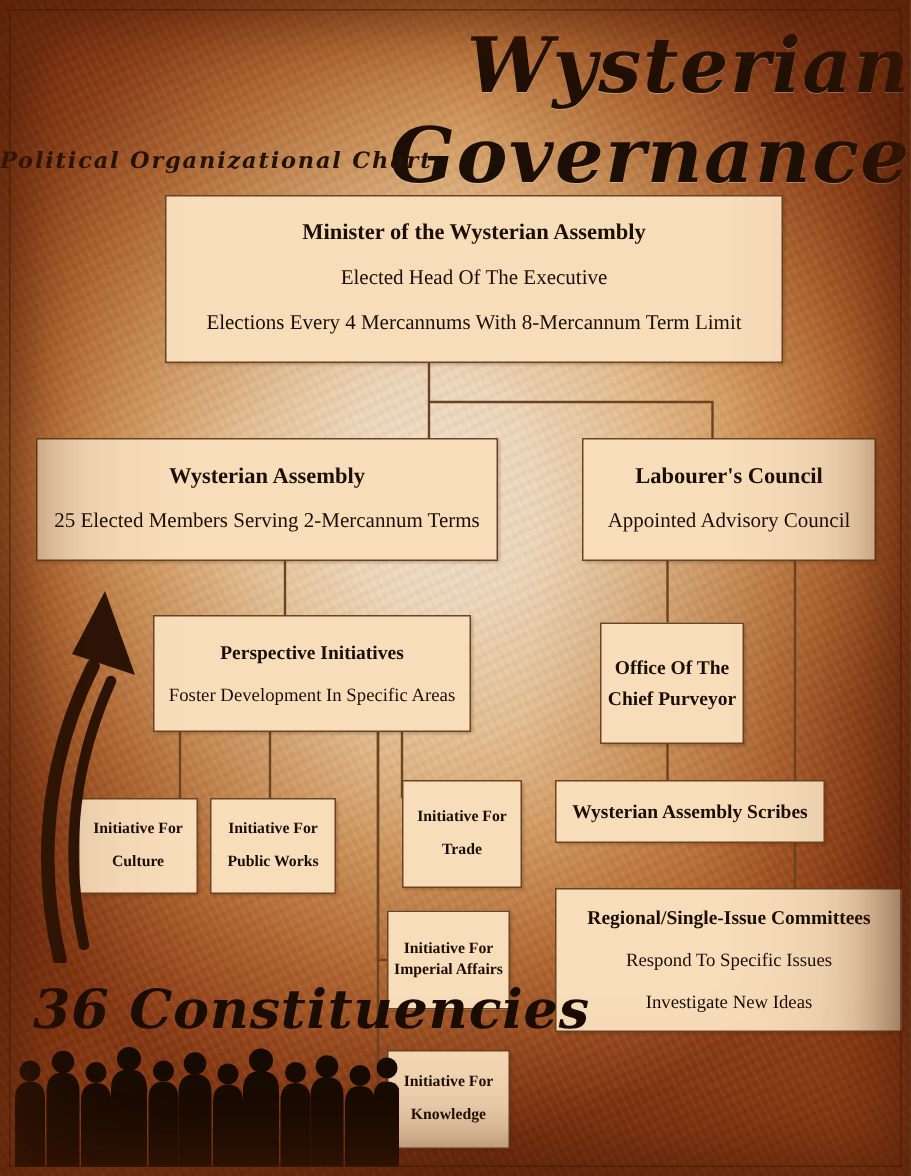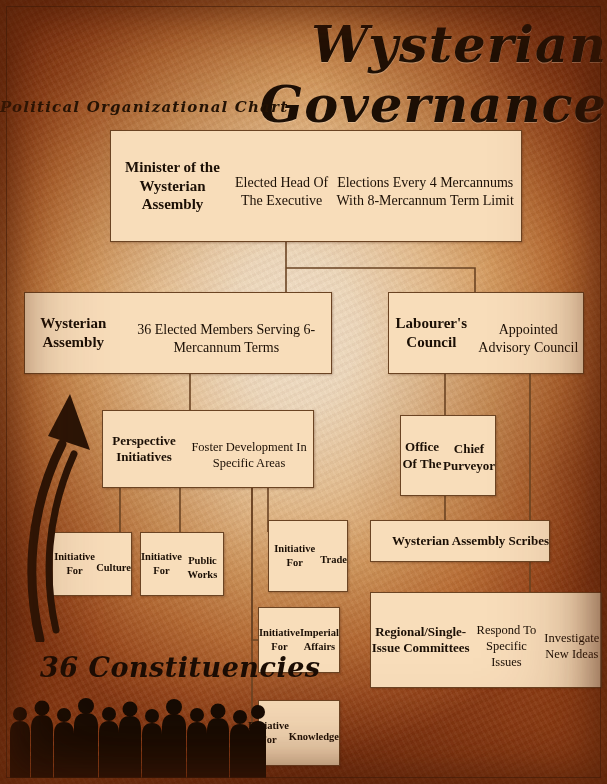--- a/index.html
+++ b/index.html
@@ -90,23 +90,23 @@
     pointer-events: none;
   }
 
   
   .node {
     position: absolute;
     background: #f8ddba;
     border: 1px solid #6b4423;
     box-sizing: border-box;
     display: flex;
-    flex-direction: row;
+    flex-direction: column;
     align-items: center;
-    justify-content: flex-end;
+    justify-content: center;
     text-align: center;
     color: #1b0f05;
     box-shadow: 1px 1px 2px rgba(70,30,10,0.30);
   }
   .node .ttl {
     font-weight: bold;
     font-size: 13px;
     line-height: 1.25;
   }
   .node .sub {
@@ -114,26 +114,26 @@
     line-height: 1.3;
   }
   .node.big .ttl { font-size: 15px; }
   .node.big .sub { font-size: 14px; }
   .node .row + .row { margin-top: 12px; font-family: Liberation Serif, serif; }
   .node.small .ttl { font-size: 10.5px; line-height: 1.35; }
 
   
   #constituencies-label {
     position: absolute;
-    left: 40px;
+    left: 22px;
     top: 652px;
     font-family: "DejaVu Serif", serif;
     font-style: italic;
     font-weight: bold;
-    font-size: 27px;
+    font-size: 36px;
     color: #1b0d04;
     letter-spacing: 0.5px;
   }
   #crowd { position: absolute; left: 6px; bottom: 6px; width: 260px; height: 90px; }
   #arrow { position: absolute; left: 18px; top: 392px; width: 78px; height: 250px; }
 </style>
 </head>
 <body>
 
 <div id="page">
@@ -170,21 +170,21 @@
   <div id="subtitle">Political Organizational Chart</div>
 
   <div class="node big" style="left:110px; top:130px; width:412px; height:112px;">
     <div class="row ttl">Minister of the Wysterian Assembly</div>
     <div class="row sub">Elected Head Of The Executive</div>
     <div class="row sub">Elections Every 4 Mercannums With 8-Mercannum Term Limit</div>
   </div>
 
   <div class="node big" style="left:24px; top:292px; width:308px; height:82px;">
     <div class="row ttl">Wysterian Assembly</div>
-    <div class="row sub">36 Elected Members Serving 6-Mercannum Terms</div>
+    <div class="row sub">25 Elected Members Serving 2-Mercannum Terms</div>
   </div>
 
   <div class="node big" style="left:388px; top:292px; width:196px; height:82px;">
     <div class="row ttl">Labourer's Council</div>
     <div class="row sub">Appointed Advisory Council</div>
   </div>
 
   <div class="node" style="left:102px; top:410px; width:212px; height:78px;">
     <div class="row ttl">Perspective Initiatives</div>
     <div class="row sub">Foster Development In Specific Areas</div>

